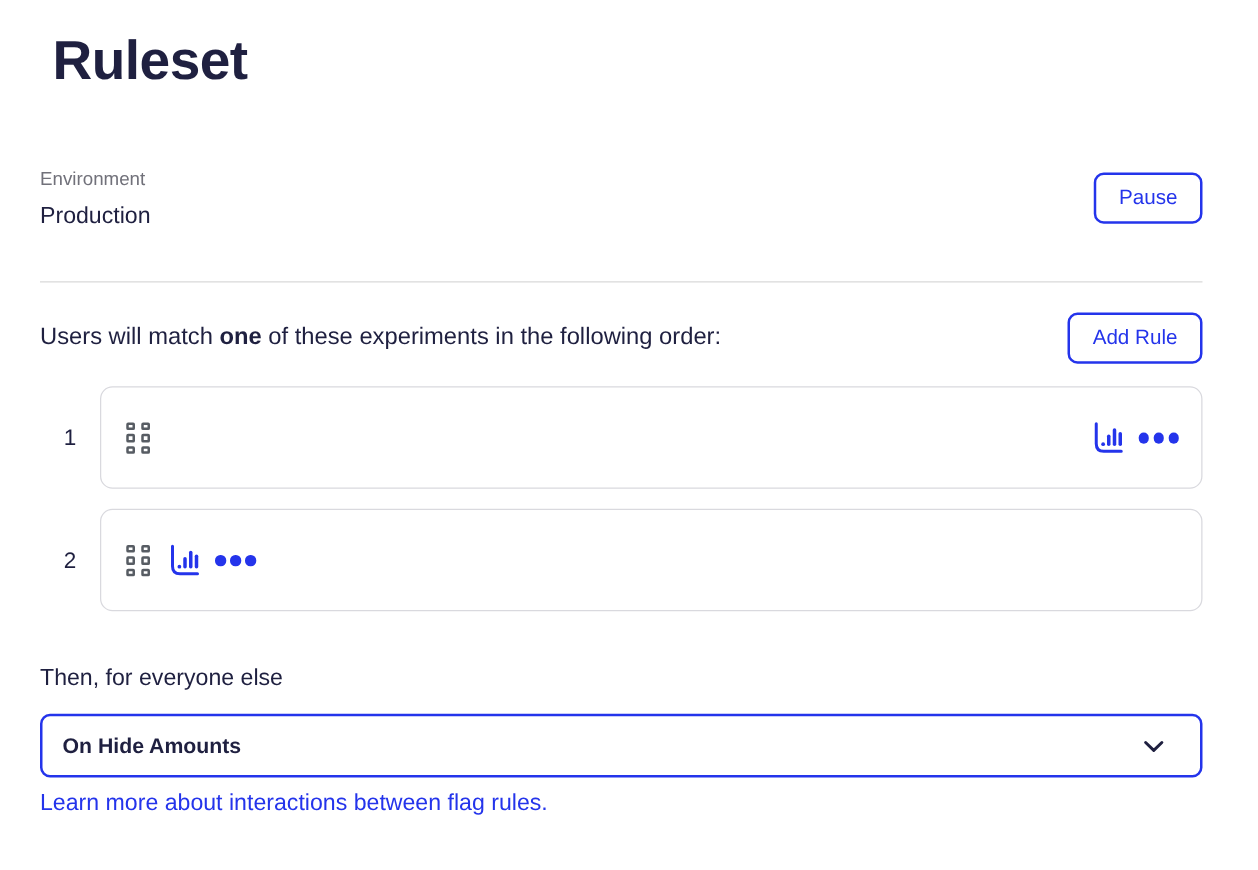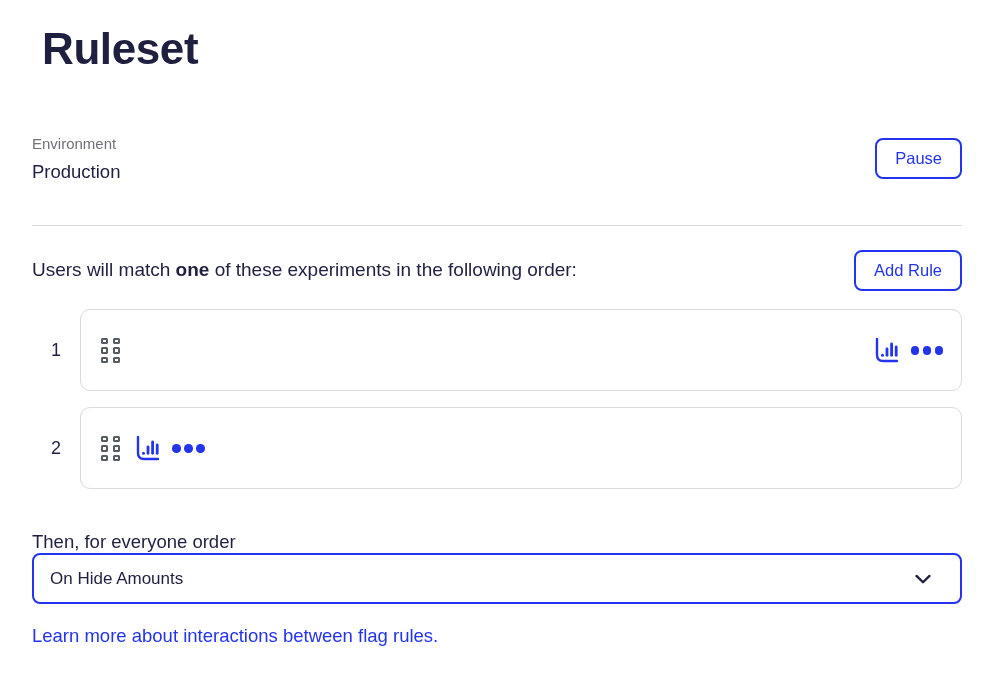--- a/index.html
+++ b/index.html
@@ -60,27 +60,27 @@
   .rule-text{flex:1;min-width:0;margin-left:20px;overflow:hidden;}
   .rule-title{font-size:18px;font-weight:500;margin-bottom:7px;}
   .rule-subtitle{font-size:16px;color:var(--muted);white-space:nowrap;overflow:hidden;}
   .rule-subtitle .status{color:var(--status-green);margin-right:5px;}
   .rule-actions{display:flex;align-items:center;gap:10px;margin-left:12px;flex:0 0 auto;}
   .icon-btn{background:none;border:none;padding:0;cursor:pointer;display:flex;align-items:center;}
   .dots{display:flex;gap:3.5px;align-items:center;}
   .dots i{width:8.5px;height:8.5px;border-radius:50%;background:var(--accent);display:block;}
   .fallback-label{margin-top:42px;font-size:18.5px;}
   .select{
-    height:51px;width:100%;
+    margin-top:18px;height:51px;width:100%;
     border:2px solid var(--accent);border-radius:8px;background:#fff;
     display:flex;align-items:center;justify-content:space-between;
-    padding:0 24px 0 16px;font-size:17px;cursor:pointer;
+    padding:0 24px 0 16px;font-size:17px;cursor:pointer;font-weight:bold;
   }
   .learn-link{
-    display:inline-block;margin-top:21px;font-size:18.5px;
+    display:inline-block;margin-top:9px;font-size:18.5px;
     color:var(--accent);text-decoration:none;cursor:pointer;text-align:right;
   }
 </style>
 </head>
 <body>
 
 
 
 <h1 class="page-title">Ruleset</h1>
 
@@ -164,21 +164,21 @@
               <i></i>
               <i></i>
             </span>
         </button>
       </div>
     </div>
   </div>
 
 </div>
 
-<div class="fallback-label">Then, for everyone order</div>
+<div class="fallback-label">Then, for everyone else</div>
 
 <div class="select">
   <span>On Hide Amounts</span>
   <span style="display:flex;">
     <svg width="26" height="26" viewBox="0 0 24 24" fill="none">
       <path d="M6 9.2 L12 15 L18 9.2" stroke="#1f2040" stroke-width="2.2" stroke-linecap="round" stroke-linejoin="round" fill="none"></path>
     </svg>
   </span>
 </div>
 

